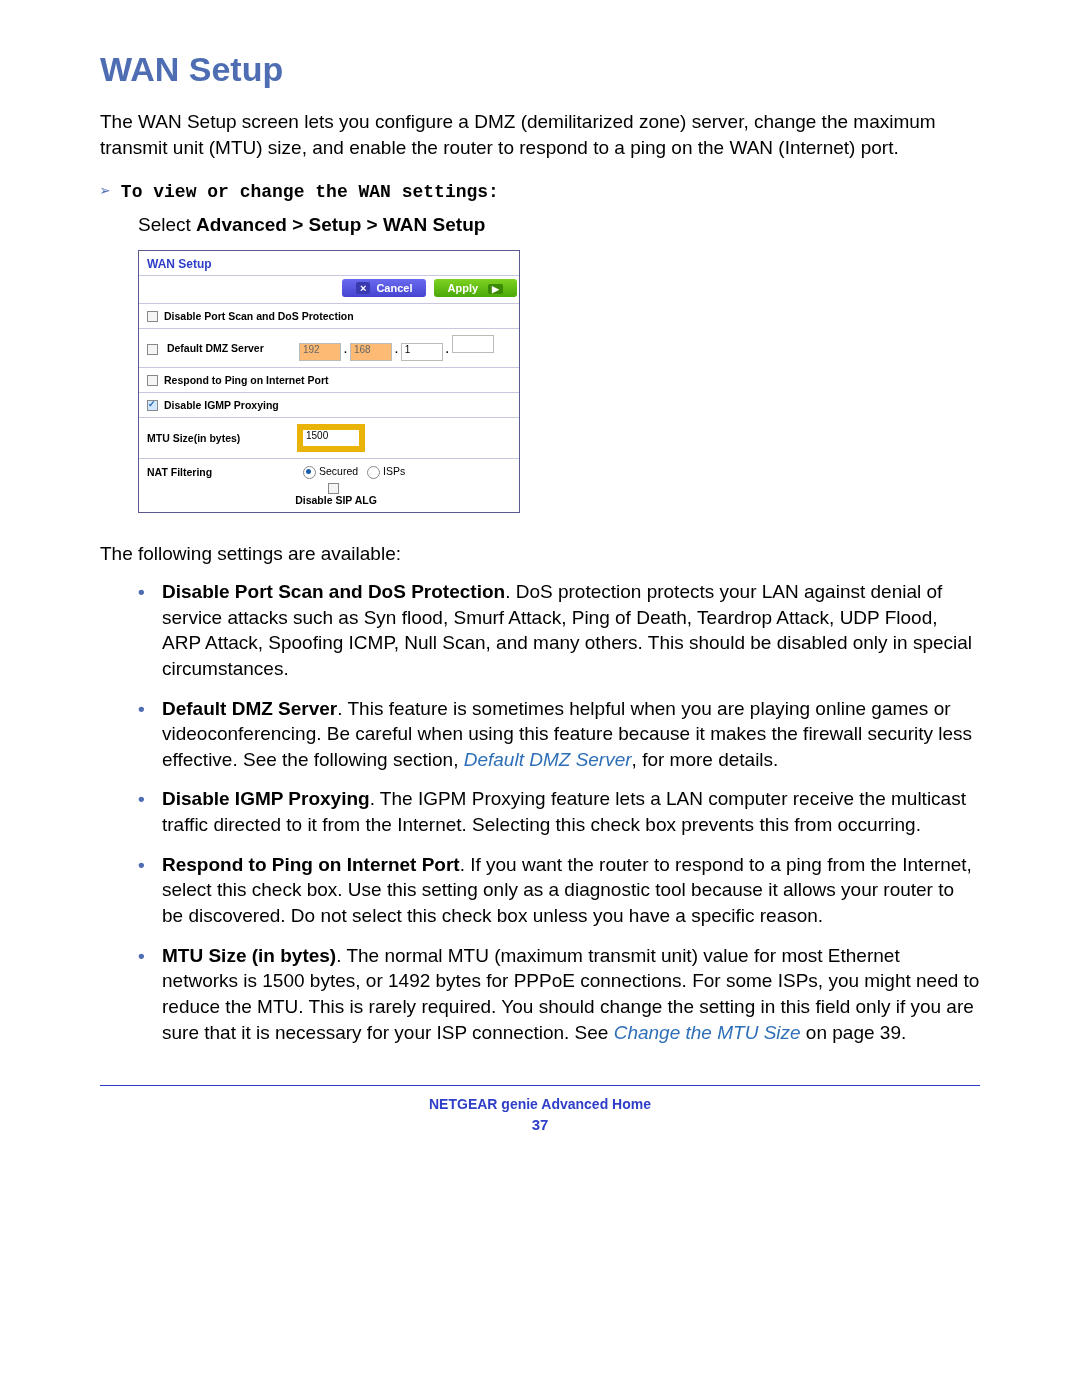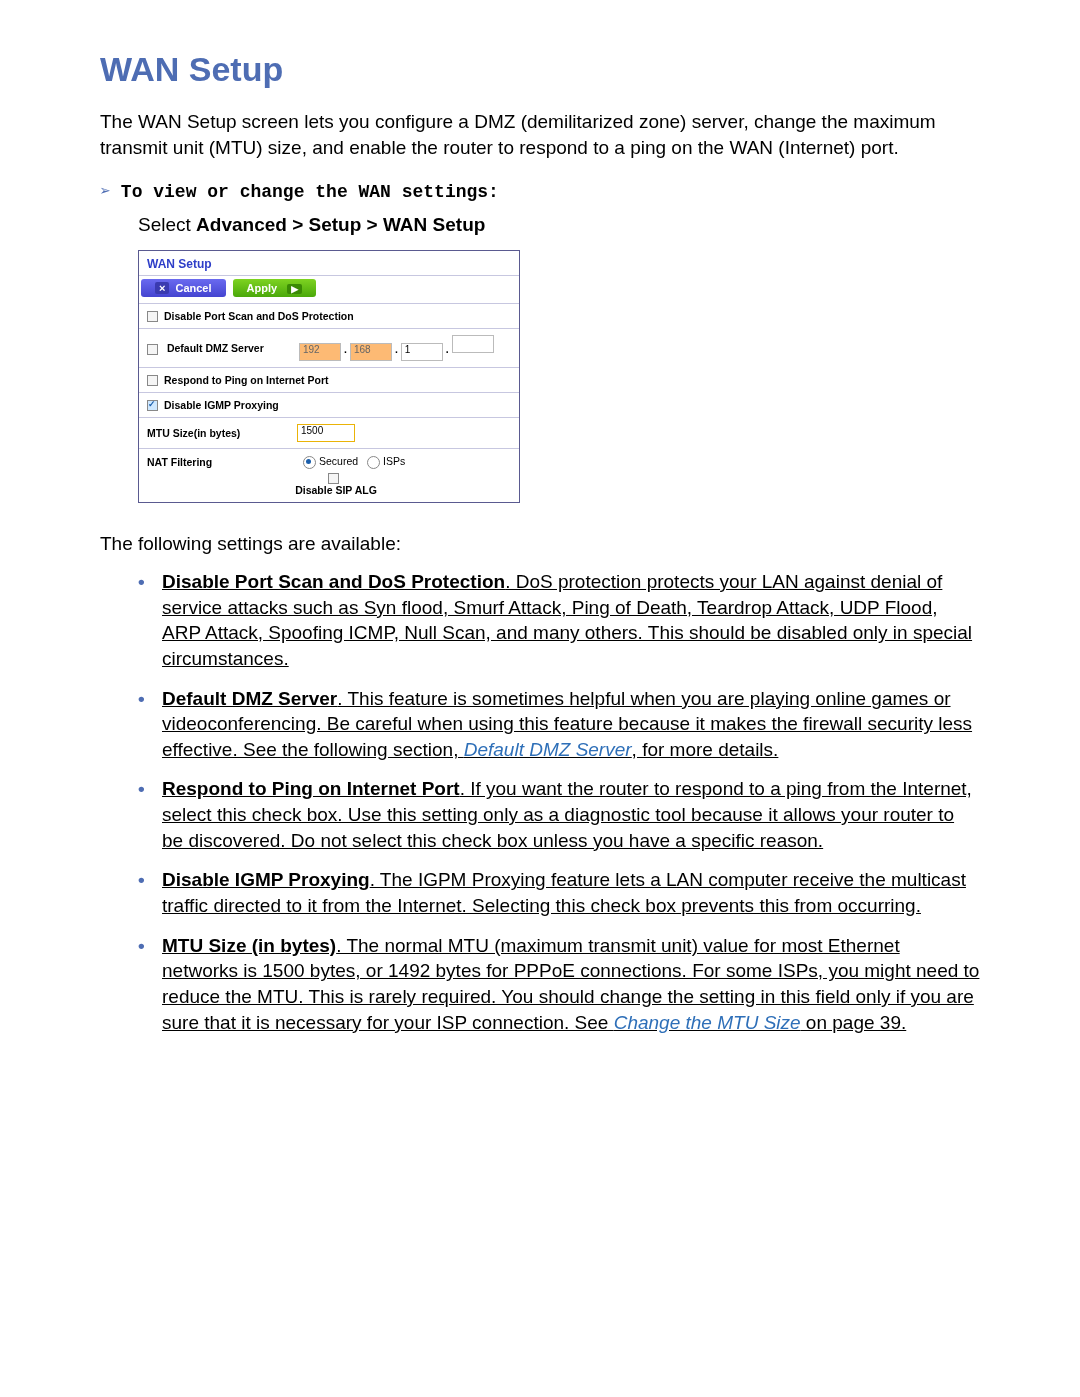--- a/index.html
+++ b/index.html
@@ -59,21 +59,21 @@
   .shot-title-row {
     padding: 6px 8px 4px 8px;
     border-bottom: 1px solid #c7c7e0;
   }
   .shot-title {
     color: #2e3ec8;
     font-weight: bold;
     font-size: 12px;
   }
   .shot-buttons {
-    text-align: left;
+    text-align: right;
     padding: 3px 0 6px 0;
     border-bottom: 1px solid #c7c7e0;
   }
   .btn {
     display: inline-block;
     color: #fff;
     font-weight: bold;
     font-size: 11px;
     padding: 3px 14px;
     border-radius: 3px;
@@ -144,21 +144,21 @@
     color:#666;
     width:34px; height:16px;
     font-size:10px;
     text-align:left;
     padding: 0 3px;
     margin: 0 2px;
   }
   .ipbox.white { background:#fff; color:#000; }
   .ipdot { font-weight:bold; margin:0 1px; }
   .mtubox {
-    border:1px solid #eab308; background:#fff; width:50px; height:16px;
+    border:6px solid #eab308; background:#fff; width:50px; height:16px;
     font-size:10px; padding:0 3px; display:inline-block;
   }
   .shot-row .lbl { flex:0 0 150px; }
   .shot-row .val { flex:1; font-weight:normal; }
   .shot-row.nat { display:block; }
   .shot-row.nat .line1{ display:flex; align-items:center; }
   .shot-row.nat .line2{ margin-top:4px; padding-left:14px; display:flex; align-items:center;flex-direction:column;}
 
   .settings-intro {
     font-size:19px;
@@ -168,21 +168,20 @@
     list-style: none;
     padding: 0 0 0 38px;
     margin: 0;
   }
   ul.bullets > li {
     font-size:19px;
     line-height:1.35;
     margin-bottom:14px;
     position:relative;
     padding-left:24px;
-    text-decoration:underline;
   }
   ul.bullets > li::before {
     content:"•";
     color:#4e6db3;
     font-weight:bold;
     position:absolute;
     left:0;
     top:0;
   }
   .b { font-weight:bold; }
@@ -280,24 +279,28 @@
   <p class="settings-intro indent">The following settings are available:</p>
 
   <ul class="bullets">
     <li>
       <span class="b">Disable Port Scan and DoS Protection</span><span>. DoS protection protects your LAN against denial of service attacks such as Syn flood, Smurf Attack, Ping of Death, Teardrop Attack, UDP Flood, ARP Attack, Spoofing ICMP, Null Scan, and many others. This should be disabled only in special circumstances.</span>
     </li>
     <li>
       <span class="b">Default DMZ Server</span><span>. This feature is sometimes helpful when you are playing online games or videoconferencing. Be careful when using this feature because it makes the firewall security less effective. See the following section, </span><span class="link">Default DMZ Server</span><span>, for more details.</span>
     </li>
     <li>
+      <span class="b">Disable IGMP Proxying</span><span>. The IGPM Proxying feature lets a LAN computer receive the multicast traffic directed to it from the Internet. Selecting this check box prevents this from occurring.</span>
+    </li>
+    <li>
       <span class="b">Respond to Ping on Internet Port</span><span>. If you want the router to respond to a ping from the Internet, select this check box. Use this setting only as a diagnostic tool because it allows your router to be discovered. Do not select this check box unless you have a specific reason.</span>
     </li>
     <li>
-      <span class="b">Disable IGMP Proxying</span><span>. The IGPM Proxying feature lets a LAN computer receive the multicast traffic directed to it from the Internet. Selecting this check box prevents this from occurring.</span>
-    </li>
-    <li>
       <span class="b">MTU Size (in bytes)</span><span>. The normal MTU (maximum transmit unit) value for most Ethernet networks is 1500 bytes, or 1492 bytes for PPPoE connections. For some ISPs, you might need to reduce the MTU. This is rarely required. You should change the setting in this field only if you are sure that it is necessary for your ISP connection. See </span><span class="link">Change the MTU Size</span><span> on page 39.</span>
     </li>
   </ul>
 
+  <div class="page-footer">
+    <div class="footer-line1">NETGEAR genie Advanced Home</div>
+    <div class="footer-page">37</div>
+  </div>
 
 </div>
 
 </body></html>

